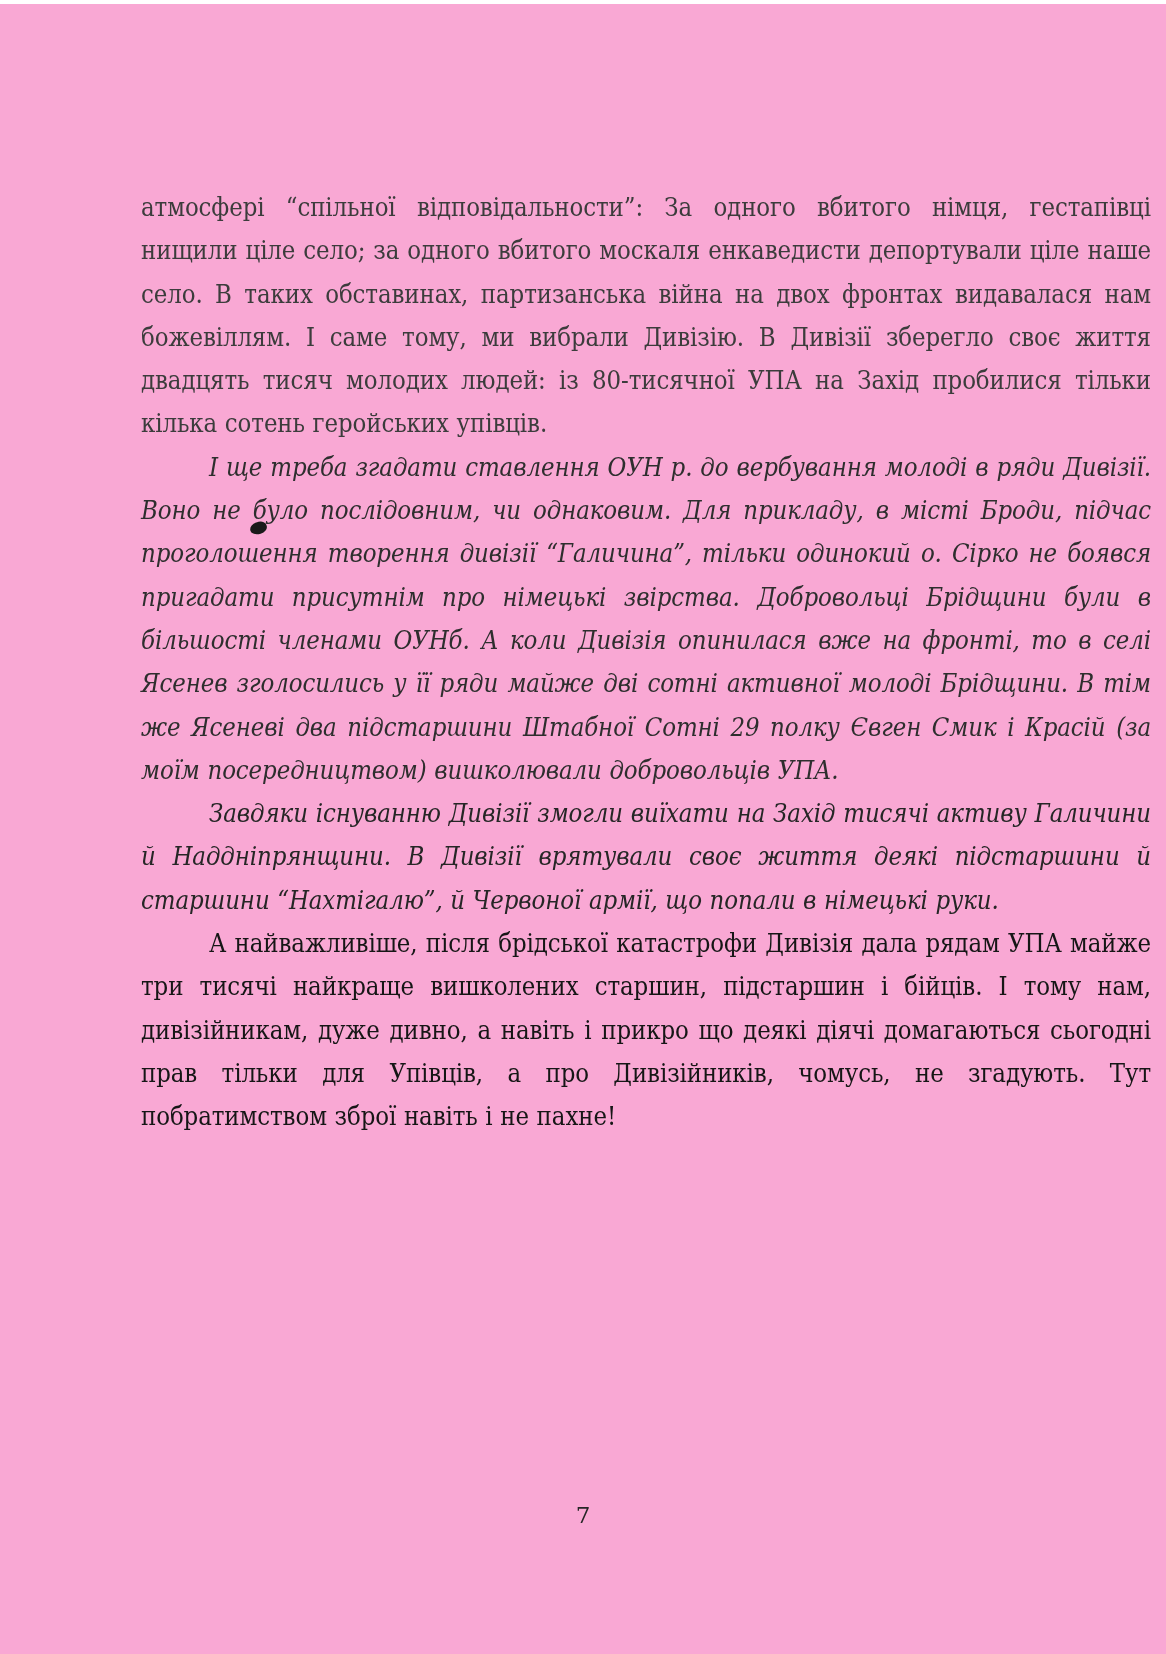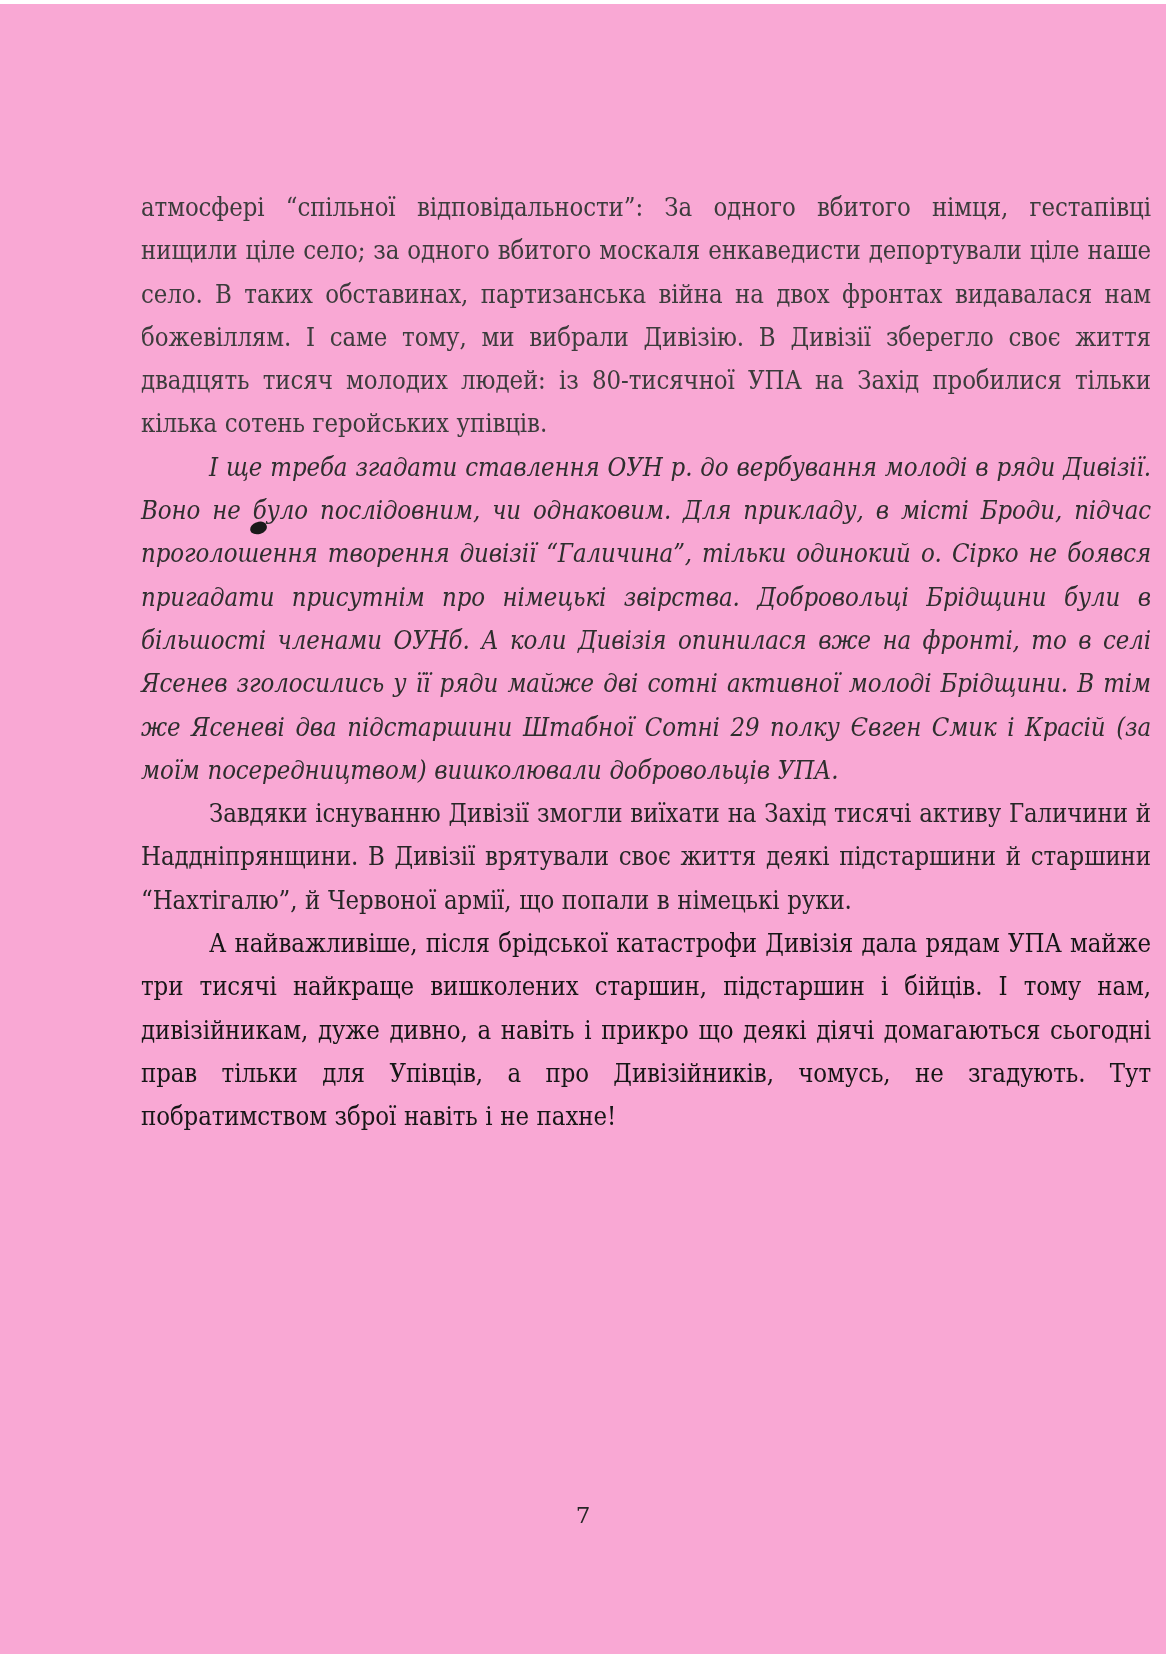--- a/index.html
+++ b/index.html
@@ -34,21 +34,21 @@
   .para {
     margin: 0;
     text-indent: 0;
   }
   .para.indent {
     text-indent: 68px;
   }
   
   .faded-1 { color: #3c3c3c; }
   .faded-2 { color: #2e2e2e; font-style: italic; }
-  .faded-3 { color: #262626; }
+  .faded-3 { color: #262626; font-style: italic; }
 
   .pagenum {
     position: absolute;
     left: 0;
     top: 1498px;
     width: 1166px;
     text-align: center;
     font-family: "DejaVu Serif", "Liberation Serif", serif;
     font-size: 23px;
     color: #262626;

